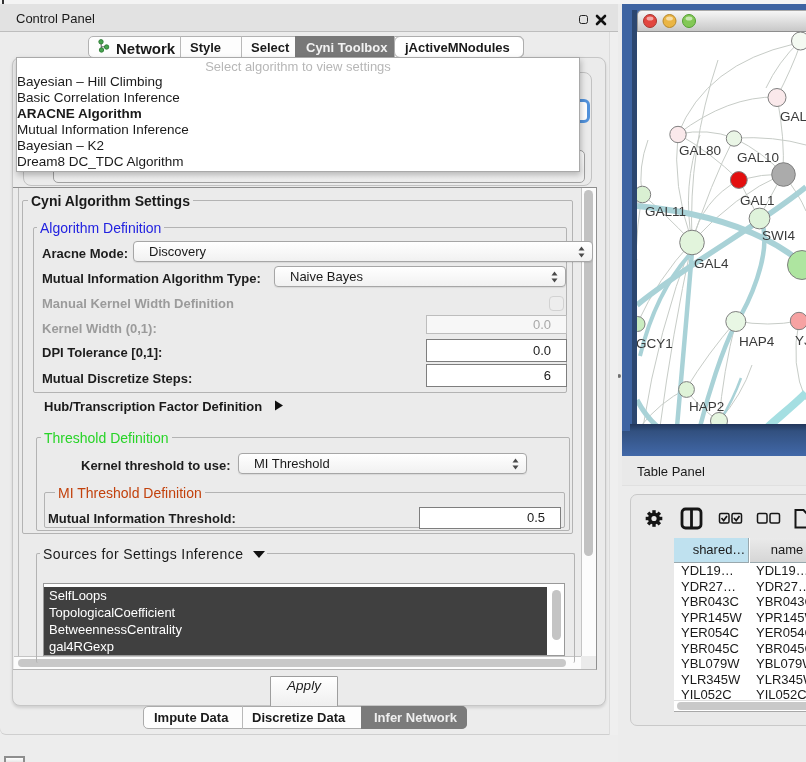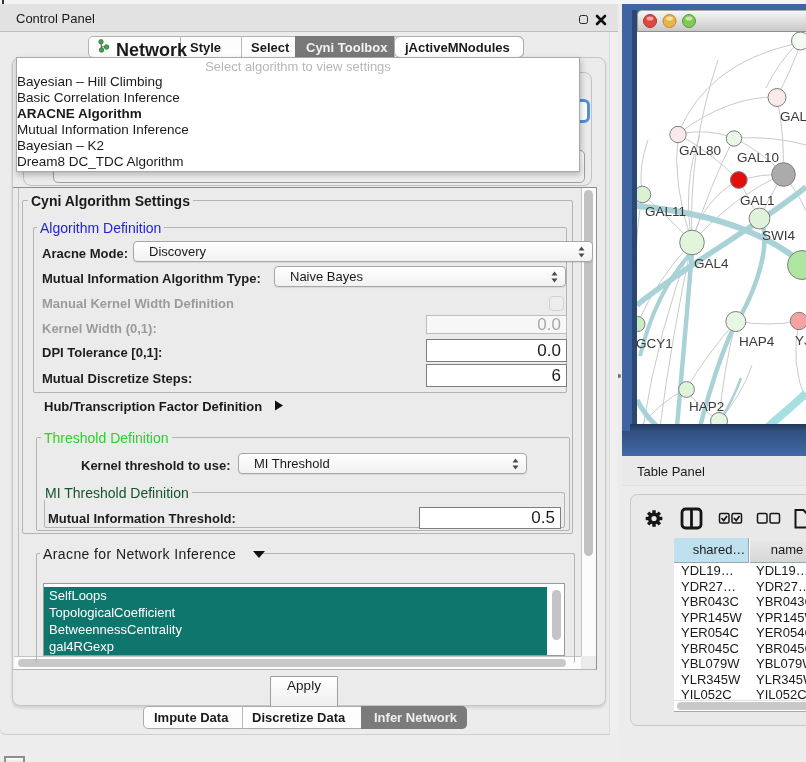--- a/index.html
+++ b/index.html
@@ -3,21 +3,21 @@
 <style>
 *{margin:0;padding:0;box-sizing:border-box;}
 html,body{width:806px;height:762px;}
 body{position:relative;background:#EDEDED;overflow:hidden;font-family:"Liberation Sans",sans-serif;color:#1a1a1a;}
 .abs{position:absolute;}
 .b{font-weight:bold;}
 .lbl{font-size:13px;font-weight:bold;color:#1d1d1d;}
 .dis{color:#9b9b9b;}
 .combo{position:absolute;background:linear-gradient(#ffffff,#f1f1f1);border:1px solid #a6a6a6;border-radius:4px;font-size:13px;line-height:19px;padding-left:15px;box-shadow:0 1px 1px rgba(0,0,0,0.08);}
 .carets{position:absolute;right:7px;top:50%;margin-top:-6px;width:7px;height:12px;}
-.field{position:absolute;background:#fff;border:1px solid #7e7e7e;font-size:17px;text-align:right;padding-right:5px;}
+.field{position:absolute;background:#fff;border:1px solid #7e7e7e;font-size:13px;text-align:right;padding-right:15px;}
 .gbox{position:absolute;border:1px solid #b3b3b3;border-radius:2px;}
 .gtitle{position:absolute;font-size:14px;background:#ebebeb;padding:0 3px;line-height:14px;}
 </style></head>
 <body>
 
 <div class="abs" style="left:618px;top:0;width:188px;height:762px;background:#ECECEC;"></div>
 
 <div class="abs" style="left:622px;top:4px;width:184px;height:452px;background:#3E64A2;"></div>
 
 <div class="abs" style="left:632px;top:10px;width:5px;height:417px;background:#2C4770;"></div>
@@ -182,21 +182,21 @@
 <div class="abs" style="left:180px;top:36px;width:1px;height:22px;background:#b9b9b9;"></div>
 <div class="abs" style="left:241px;top:36px;width:1px;height:22px;background:#b9b9b9;"></div>
 <div class="abs" style="left:295px;top:36px;width:99px;height:22px;background:#787878;"></div>
 <div class="abs" style="left:394px;top:36px;width:1px;height:22px;background:#b9b9b9;"></div>
 <svg class="abs" style="left:96px;top:38px;" width="14" height="16">
   <path d="M5,4 L5.5,12 M5,8.5 L10.5,9" stroke="#6a6a6a" stroke-width="1.1" fill="none"></path>
   <circle cx="5" cy="3.8" r="2.2" fill="#47a44f" stroke="#2c7a34" stroke-width="0.9"></circle>
   <circle cx="10.6" cy="9" r="2.2" fill="#47a44f" stroke="#2c7a34" stroke-width="0.9"></circle>
   <circle cx="5.5" cy="12" r="2.2" fill="#47a44f" stroke="#2c7a34" stroke-width="0.9"></circle>
 </svg>
-<div class="abs b" style="left:116px;top:40px;font-size:18px;">Network</div>
+<div class="abs b" style="left:116px;top:40px;font-size:15px;">Network</div>
 <div class="abs b" style="left:190px;top:40px;font-size:13px;">Style</div>
 <div class="abs b" style="left:251px;top:40px;font-size:13px;">Select</div>
 <div class="abs b" style="left:306px;top:40px;font-size:13px;color:#f2f2f2;">Cyni Toolbox</div>
 <div class="abs" style="left:394px;top:36px;width:130px;height:22px;background:#fff;border:1px solid #adadad;border-radius:6px;"></div>
 <div class="abs b" style="left:405px;top:40px;font-size:13px;">jActiveMNodules</div>
 
 <div class="abs" style="left:12px;top:57px;width:594px;height:649px;background:#EBEBEB;border:1px solid #c6c6c6;border-radius:8px;box-shadow:0 2px 3px rgba(0,0,0,0.12);"></div>
 
 <div class="abs" style="left:23px;top:72px;width:569px;height:114px;border:1px solid #c2c2c2;border-radius:8px;"></div>
 <div class="abs" style="left:560px;top:99px;width:30px;height:24px;border:3px solid #5191da;border-radius:6px;background:#fff;"></div>
@@ -245,36 +245,36 @@
 
 <div class="gbox" style="left:36px;top:437px;width:534px;height:94px;"></div>
 <div class="gtitle" style="left:41px;top:431px;color:#27d427;">Threshold Definition</div>
 <div class="lbl abs" style="left:81px;top:458px;">Kernel threshold to use:</div>
 <div class="combo" style="left:238px;top:453px;width:289px;height:21px;">MI Threshold<svg class="carets" width="7" height="12" viewBox="0 0 7 12">
       <path d="M3.5,0.5 L6.5,4.5 L0.5,4.5 z" fill="#4a4a4a"></path>
       <path d="M3.5,11.5 L6.5,7.5 L0.5,7.5 z" fill="#4a4a4a"></path>
     </svg></div>
 
 <div class="gbox" style="left:44px;top:492px;width:521px;height:36px;"></div>
-<div class="gtitle" style="left:42px;top:486px;color:#14532d;">MI Threshold Definition</div>
+<div class="gtitle" style="left:55px;top:486px;color:#c2410c;">MI Threshold Definition</div>
 <div class="lbl abs" style="left:48px;top:511px;">Mutual Information Threshold:</div>
 <div class="field" style="left:419px;top:507px;width:142px;height:22px;line-height:20px;">0.5</div>
 
 <div class="gbox" style="left:36px;top:553px;width:539px;height:110px;border-bottom:none;"></div>
-<div class="gtitle" style="left:40px;top:547px;padding-right:24px;letter-spacing:0.4px;">Aracne for Network Inference</div>
+<div class="gtitle" style="left:40px;top:547px;padding-right:24px;letter-spacing:0.4px;">Sources for Settings Inference</div>
 <svg class="abs" style="left:252px;top:549px;" width="14" height="10">
     <path d="M1,2 L13,2 L7,9 z" fill="#111"></path>
   </svg>
 <div class="abs b" style="left:44px;top:567px;font-size:13px;margin-top:15px;">Data Attributes</div>
 <div class="abs" style="left:43px;top:583px;width:522px;height:73px;background:#fff;border:1px solid #999;overflow:hidden;">
-  <div style="position:absolute;left:0;top:3px;width:503px;height:69px;background:#0f766e;color:#fff;font-size:13px;line-height:17.1px;padding-left:5px;">SelfLoops<br>TopologicalCoefficient<br>BetweennessCentrality<br>gal4RGexp</div>
+  <div style="position:absolute;left:0;top:3px;width:503px;height:69px;background:#404040;color:#fff;font-size:13px;line-height:17.1px;padding-left:5px;">SelfLoops<br>TopologicalCoefficient<br>BetweennessCentrality<br>gal4RGexp</div>
   <div style="position:absolute;left:508px;top:6px;width:9px;height:50px;background:#c4c4c4;border-radius:5px;"></div>
 </div>
 
-<div class="abs" style="left:270px;top:676px;width:68px;height:36px;background:linear-gradient(#ffffff,#ececec);border:1px solid #9e9e9e;border-radius:1px;font-size:13.5px;text-align:center;line-height:17px;">Apply</div>
+<div class="abs" style="left:270px;top:676px;width:68px;height:36px;background:linear-gradient(#ffffff,#ececec);border:1px solid #9e9e9e;border-radius:1px;font-size:13.5px;text-align:center;line-height:17px;font-style:italic;">Apply</div>
 
 <div class="abs" style="left:143px;top:706px;width:324px;height:23px;background:#fdfdfd;border:1px solid #ababab;border-radius:5px;"></div>
 <div class="abs" style="left:242px;top:706px;width:1px;height:23px;background:#b9b9b9;"></div>
 <div class="abs" style="left:361px;top:706px;width:106px;height:23px;background:#7b7b7b;border-radius:0 5px 5px 0;"></div>
 <div class="abs b" style="left:154px;top:710px;font-size:13px;">Impute Data</div>
 <div class="abs b" style="left:252px;top:710px;font-size:13px;">Discretize Data</div>
 <div class="abs b" style="left:374px;top:710px;font-size:13px;color:#efefef;">Infer Network</div>
 
 <div class="abs" style="left:4px;top:756px;width:21px;height:10px;background:linear-gradient(#fff,#ddd);border:2px solid #8e8e8e;"></div>
 

